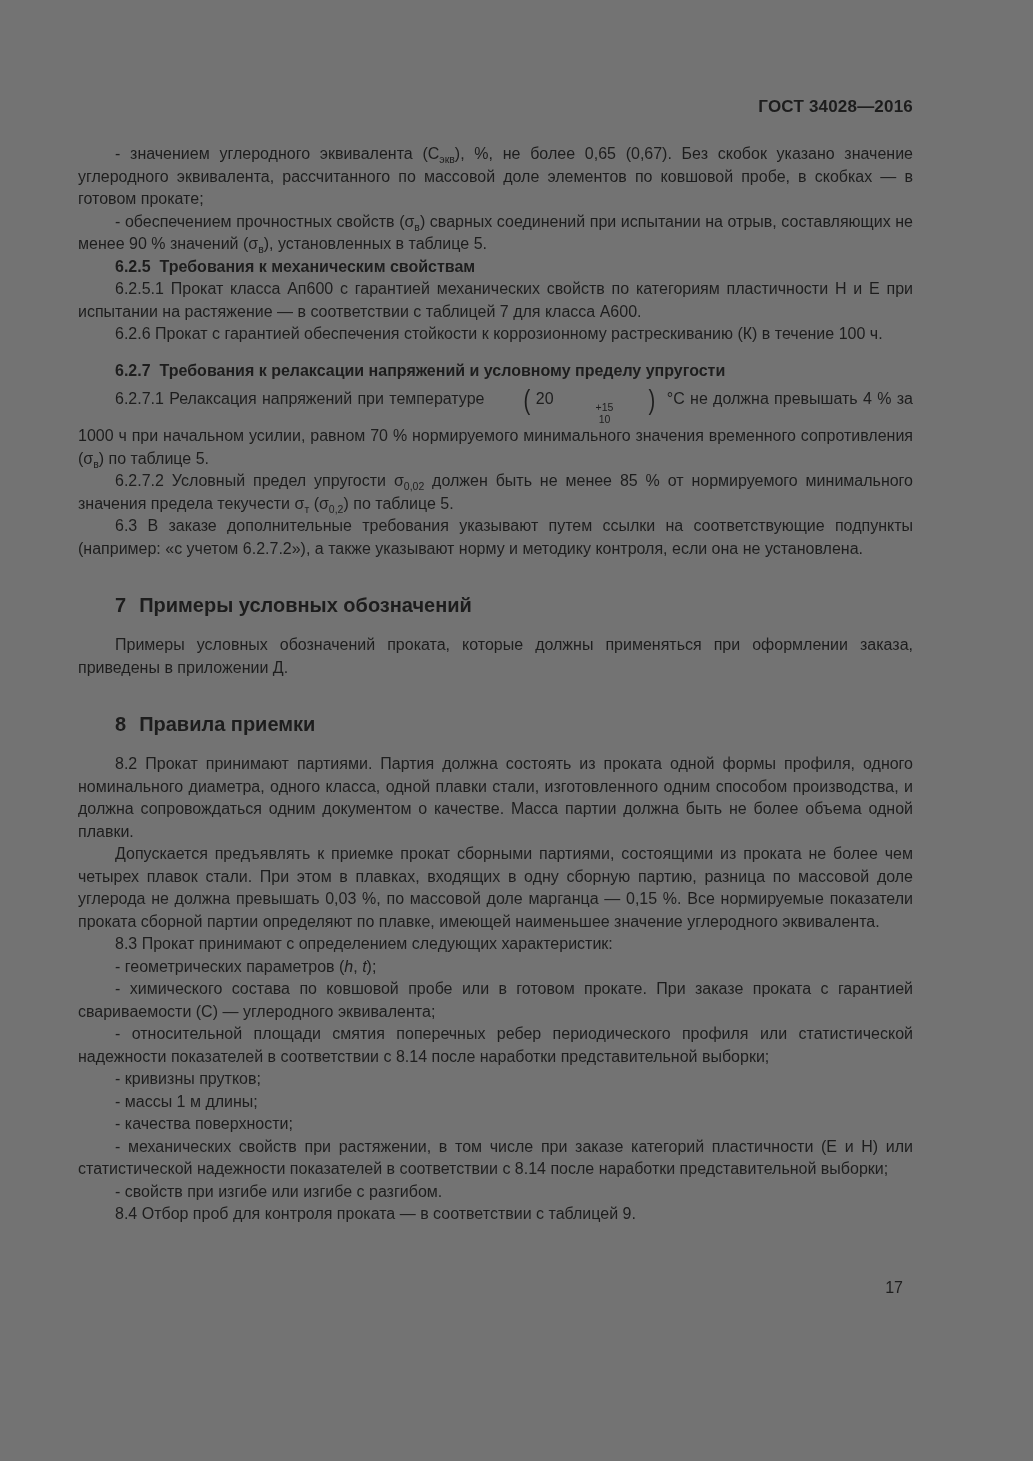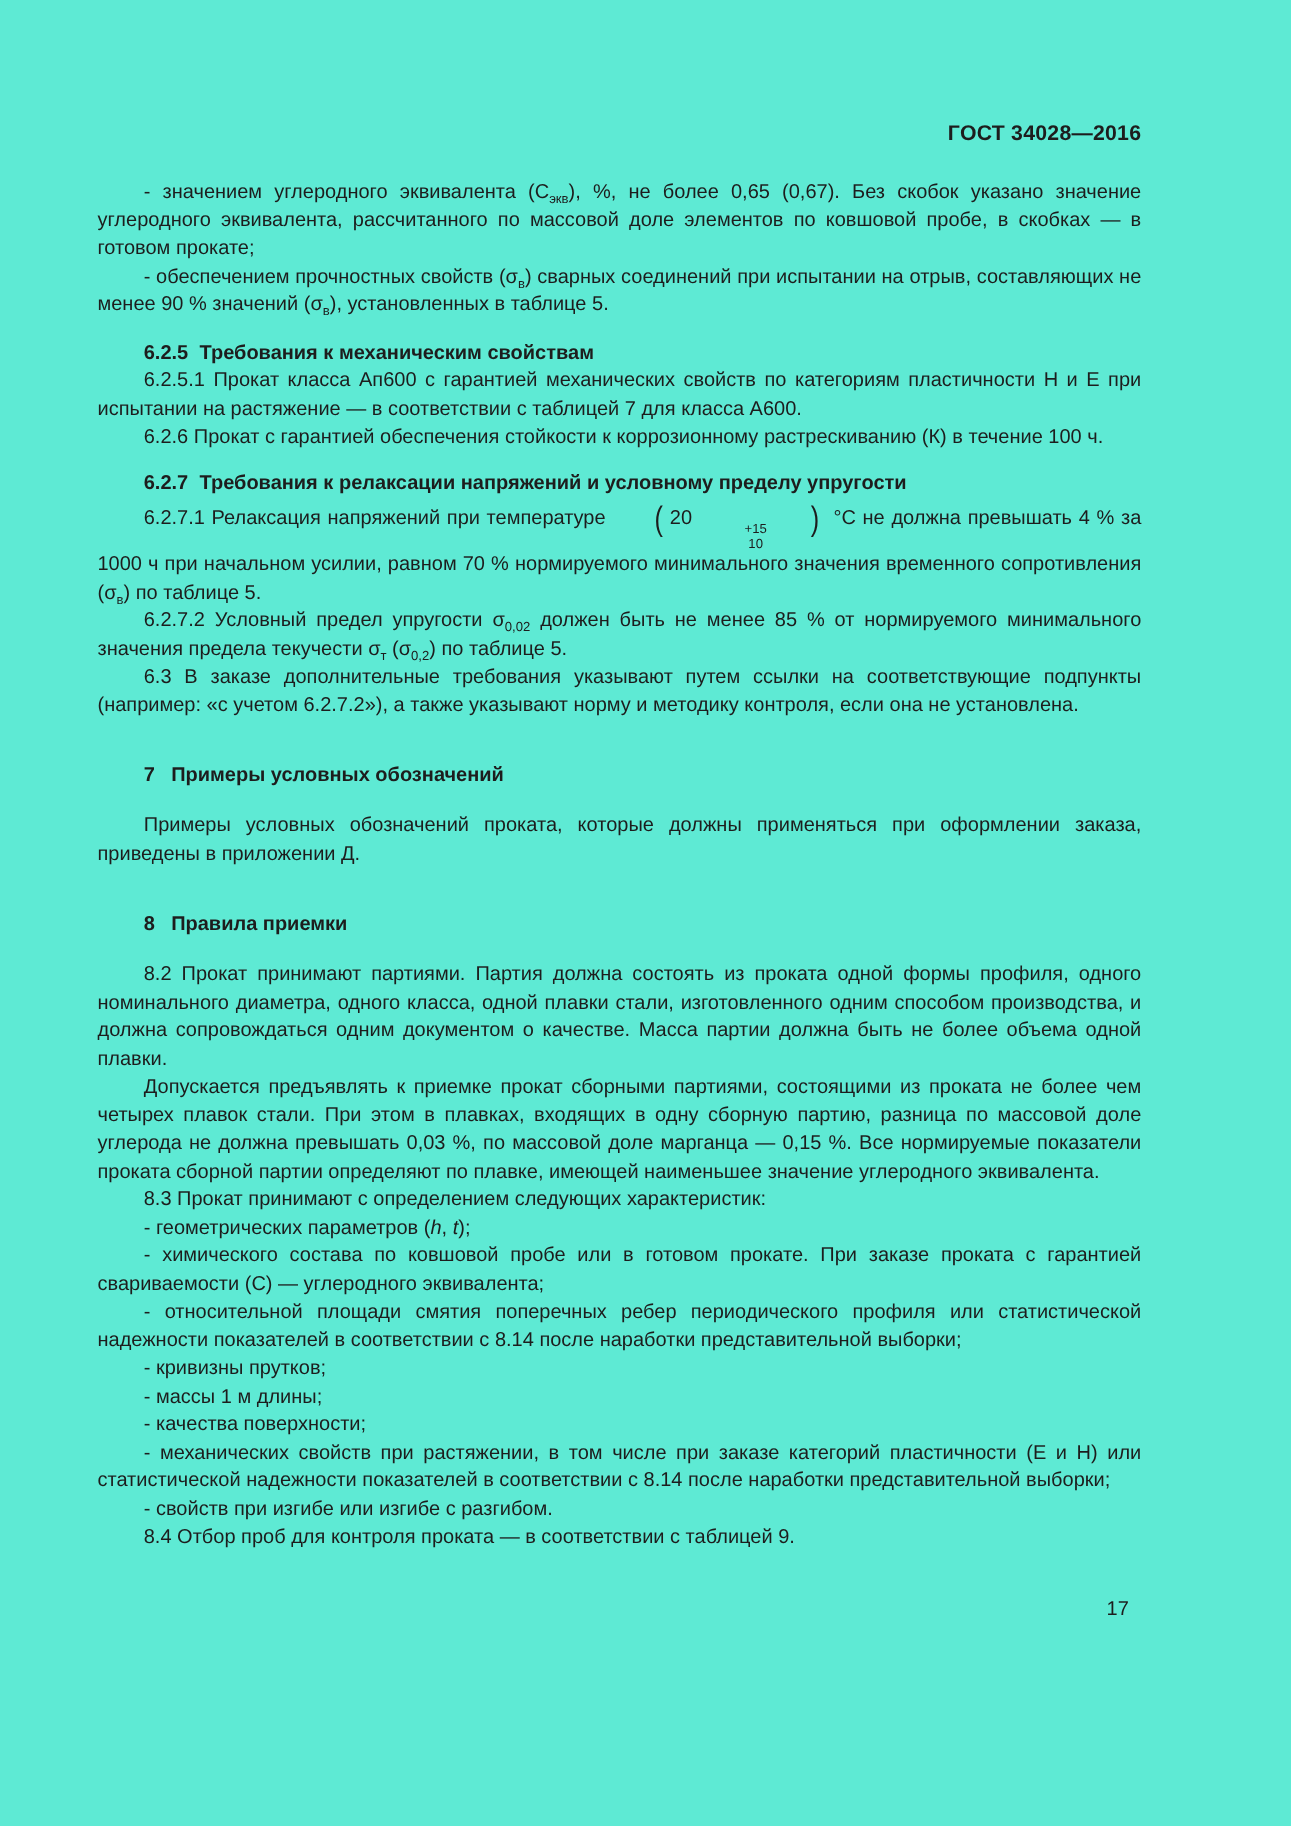--- a/index.html
+++ b/index.html
@@ -1,20 +1,20 @@
 <!DOCTYPE html>
 <html lang="ru"><head>
 <meta charset="utf-8">
 <style>
   html,body { margin:0; padding:0; background:#ffffff; }
   .page {
     position:relative;
     width:1033px;
     height:1461px;
-    background:#5eead4;
+    background:#737373;
     box-sizing:border-box;
     padding:97px 120px 0 78px;
     font-family:"Liberation Sans","DejaVu Sans",sans-serif;
     color:#1d1d1d;
     overflow:hidden;
   }
   .running-header {
     text-align:right;
     font-weight:bold;
     font-size:17px;
@@ -22,24 +22,24 @@
     margin-bottom:26px;
     letter-spacing:.2px;
   }
   .para {
     margin:0;
     font-size:16px;
     line-height:22.5px;
     text-align:justify;
     text-indent:37px;
   }
-  .bold { font-weight:bold;margin-top:16px; }
+  .bold { font-weight:bold; }
   .subhead-gap { margin-top:14px; margin-bottom:6px; }
   .h2 {
-    font-size:16px;
+    font-size:20px;
     line-height:26px;
     font-weight:bold;
     margin:32px 0 16px 0;
     text-indent:37px;
     text-align:left;
   }
   .hnum  { margin-right:9px; }
   .h2num { margin-right:13px; }
   sub.s {
     font-size:10.5px;

